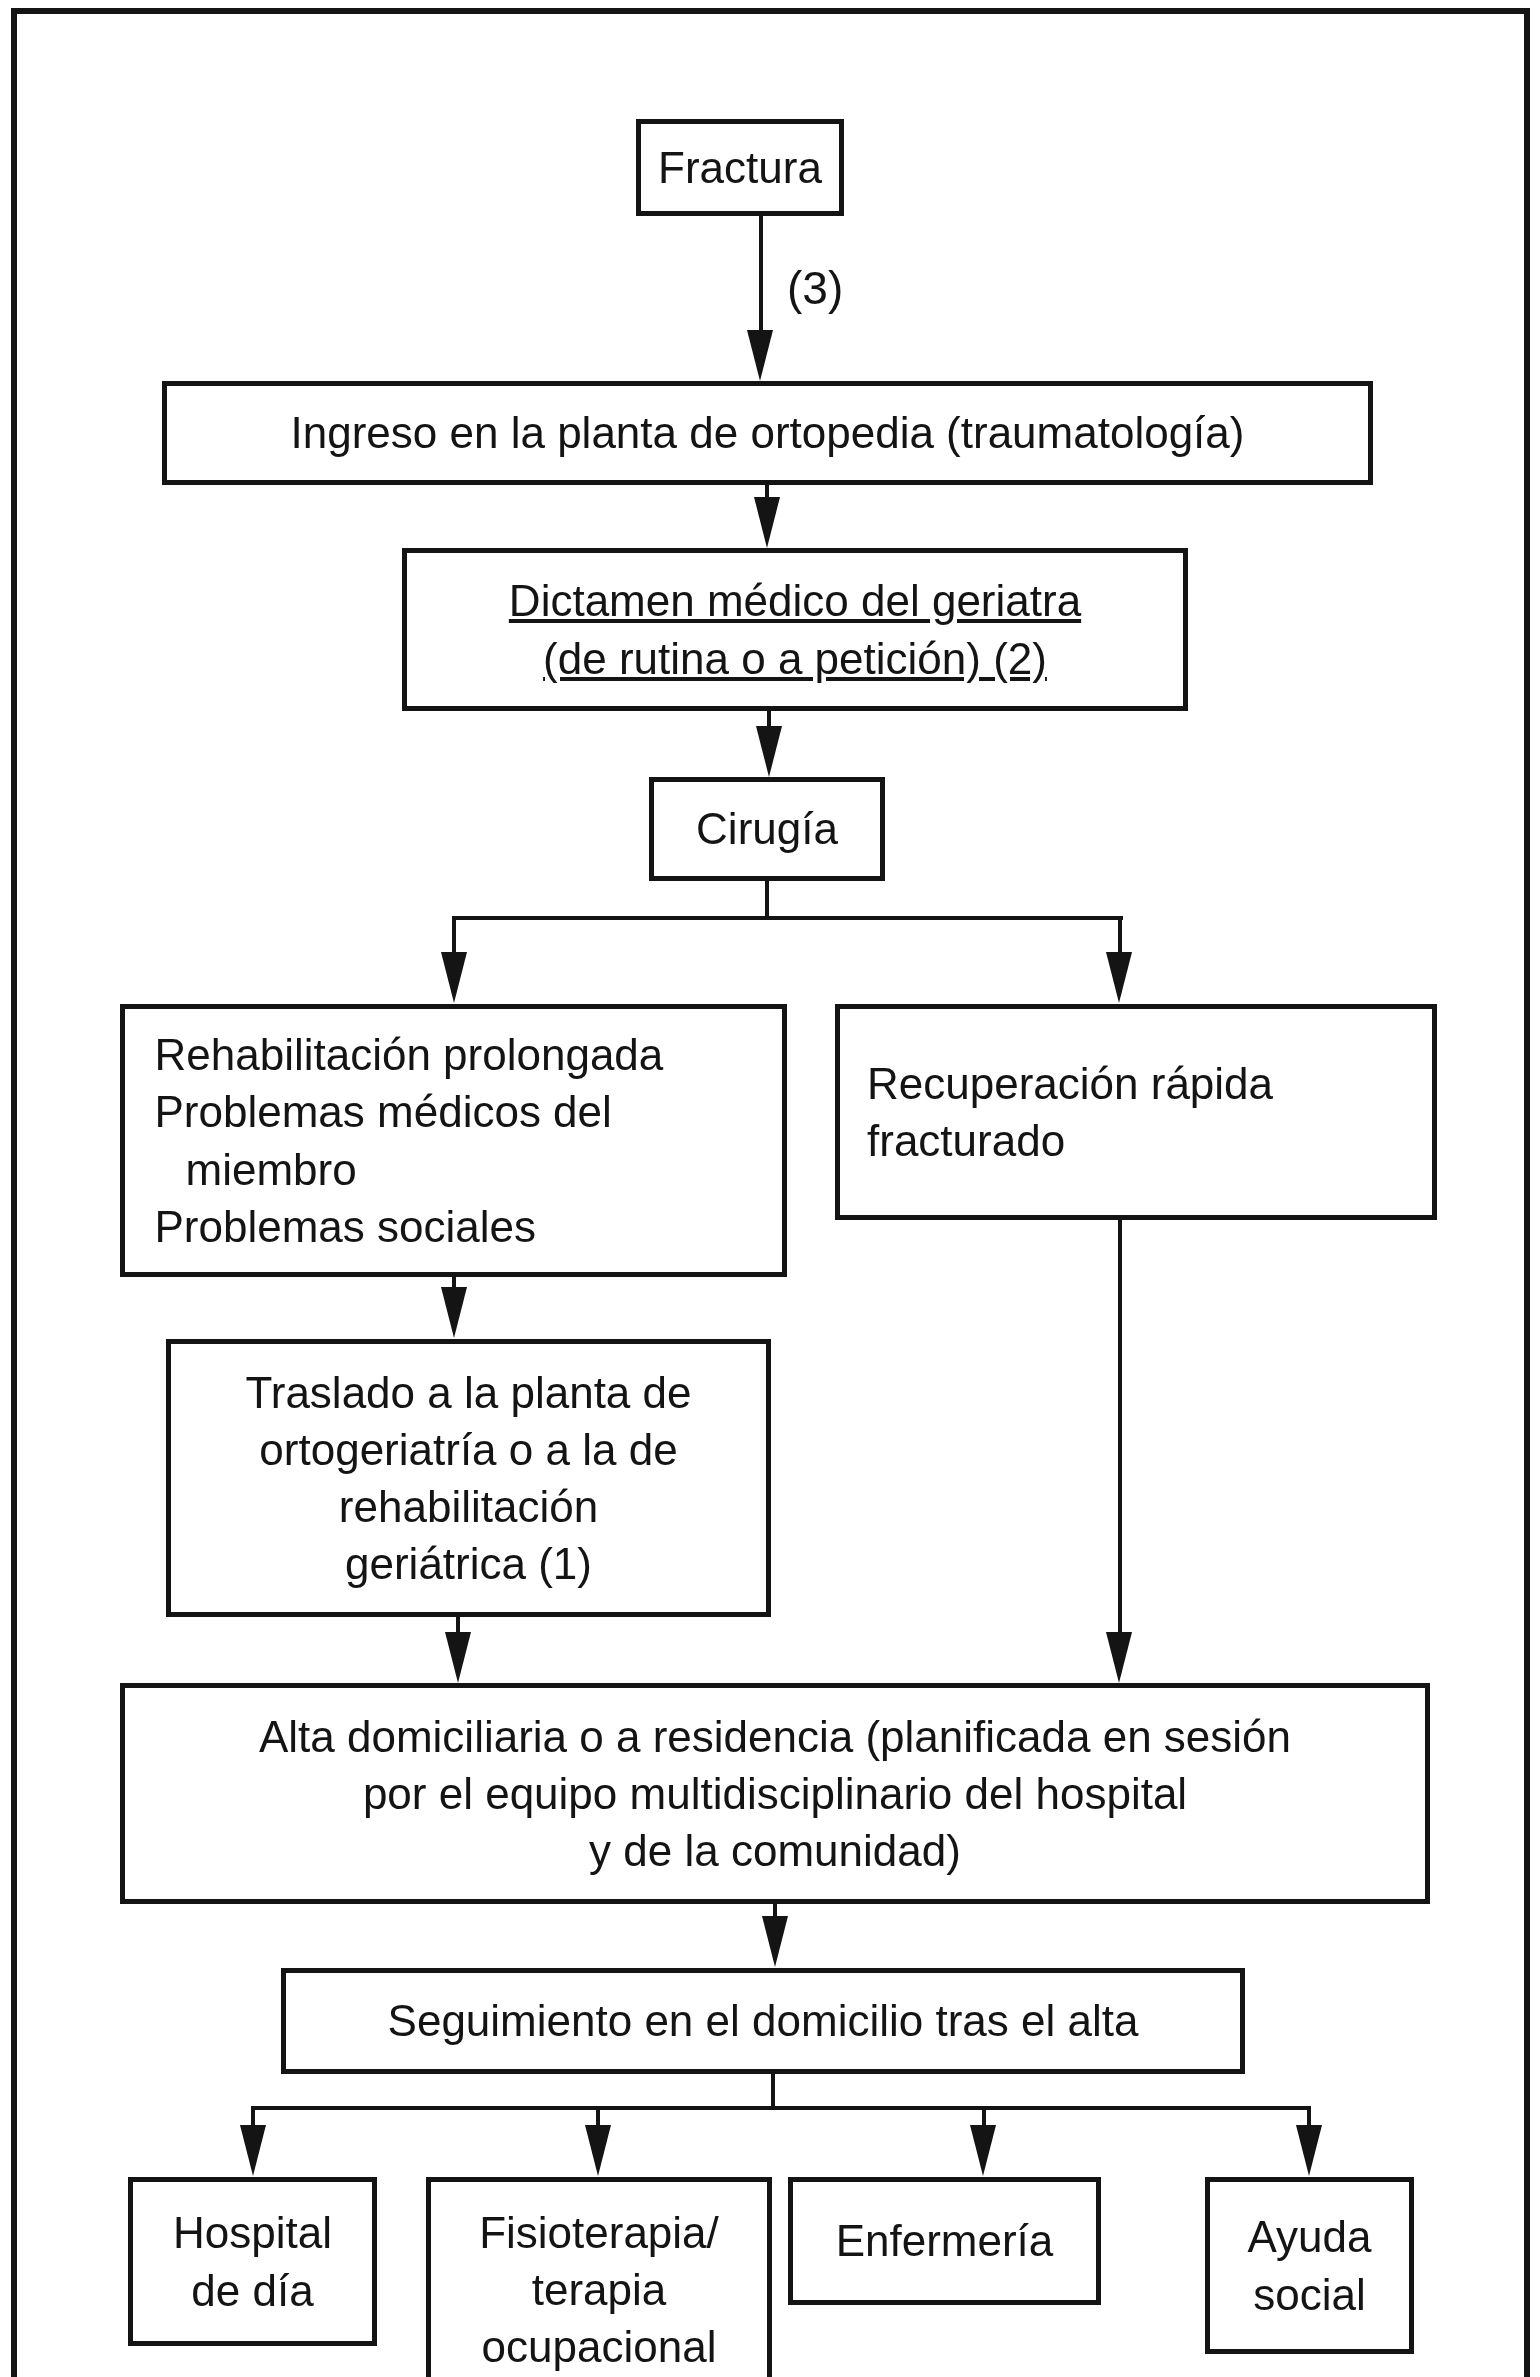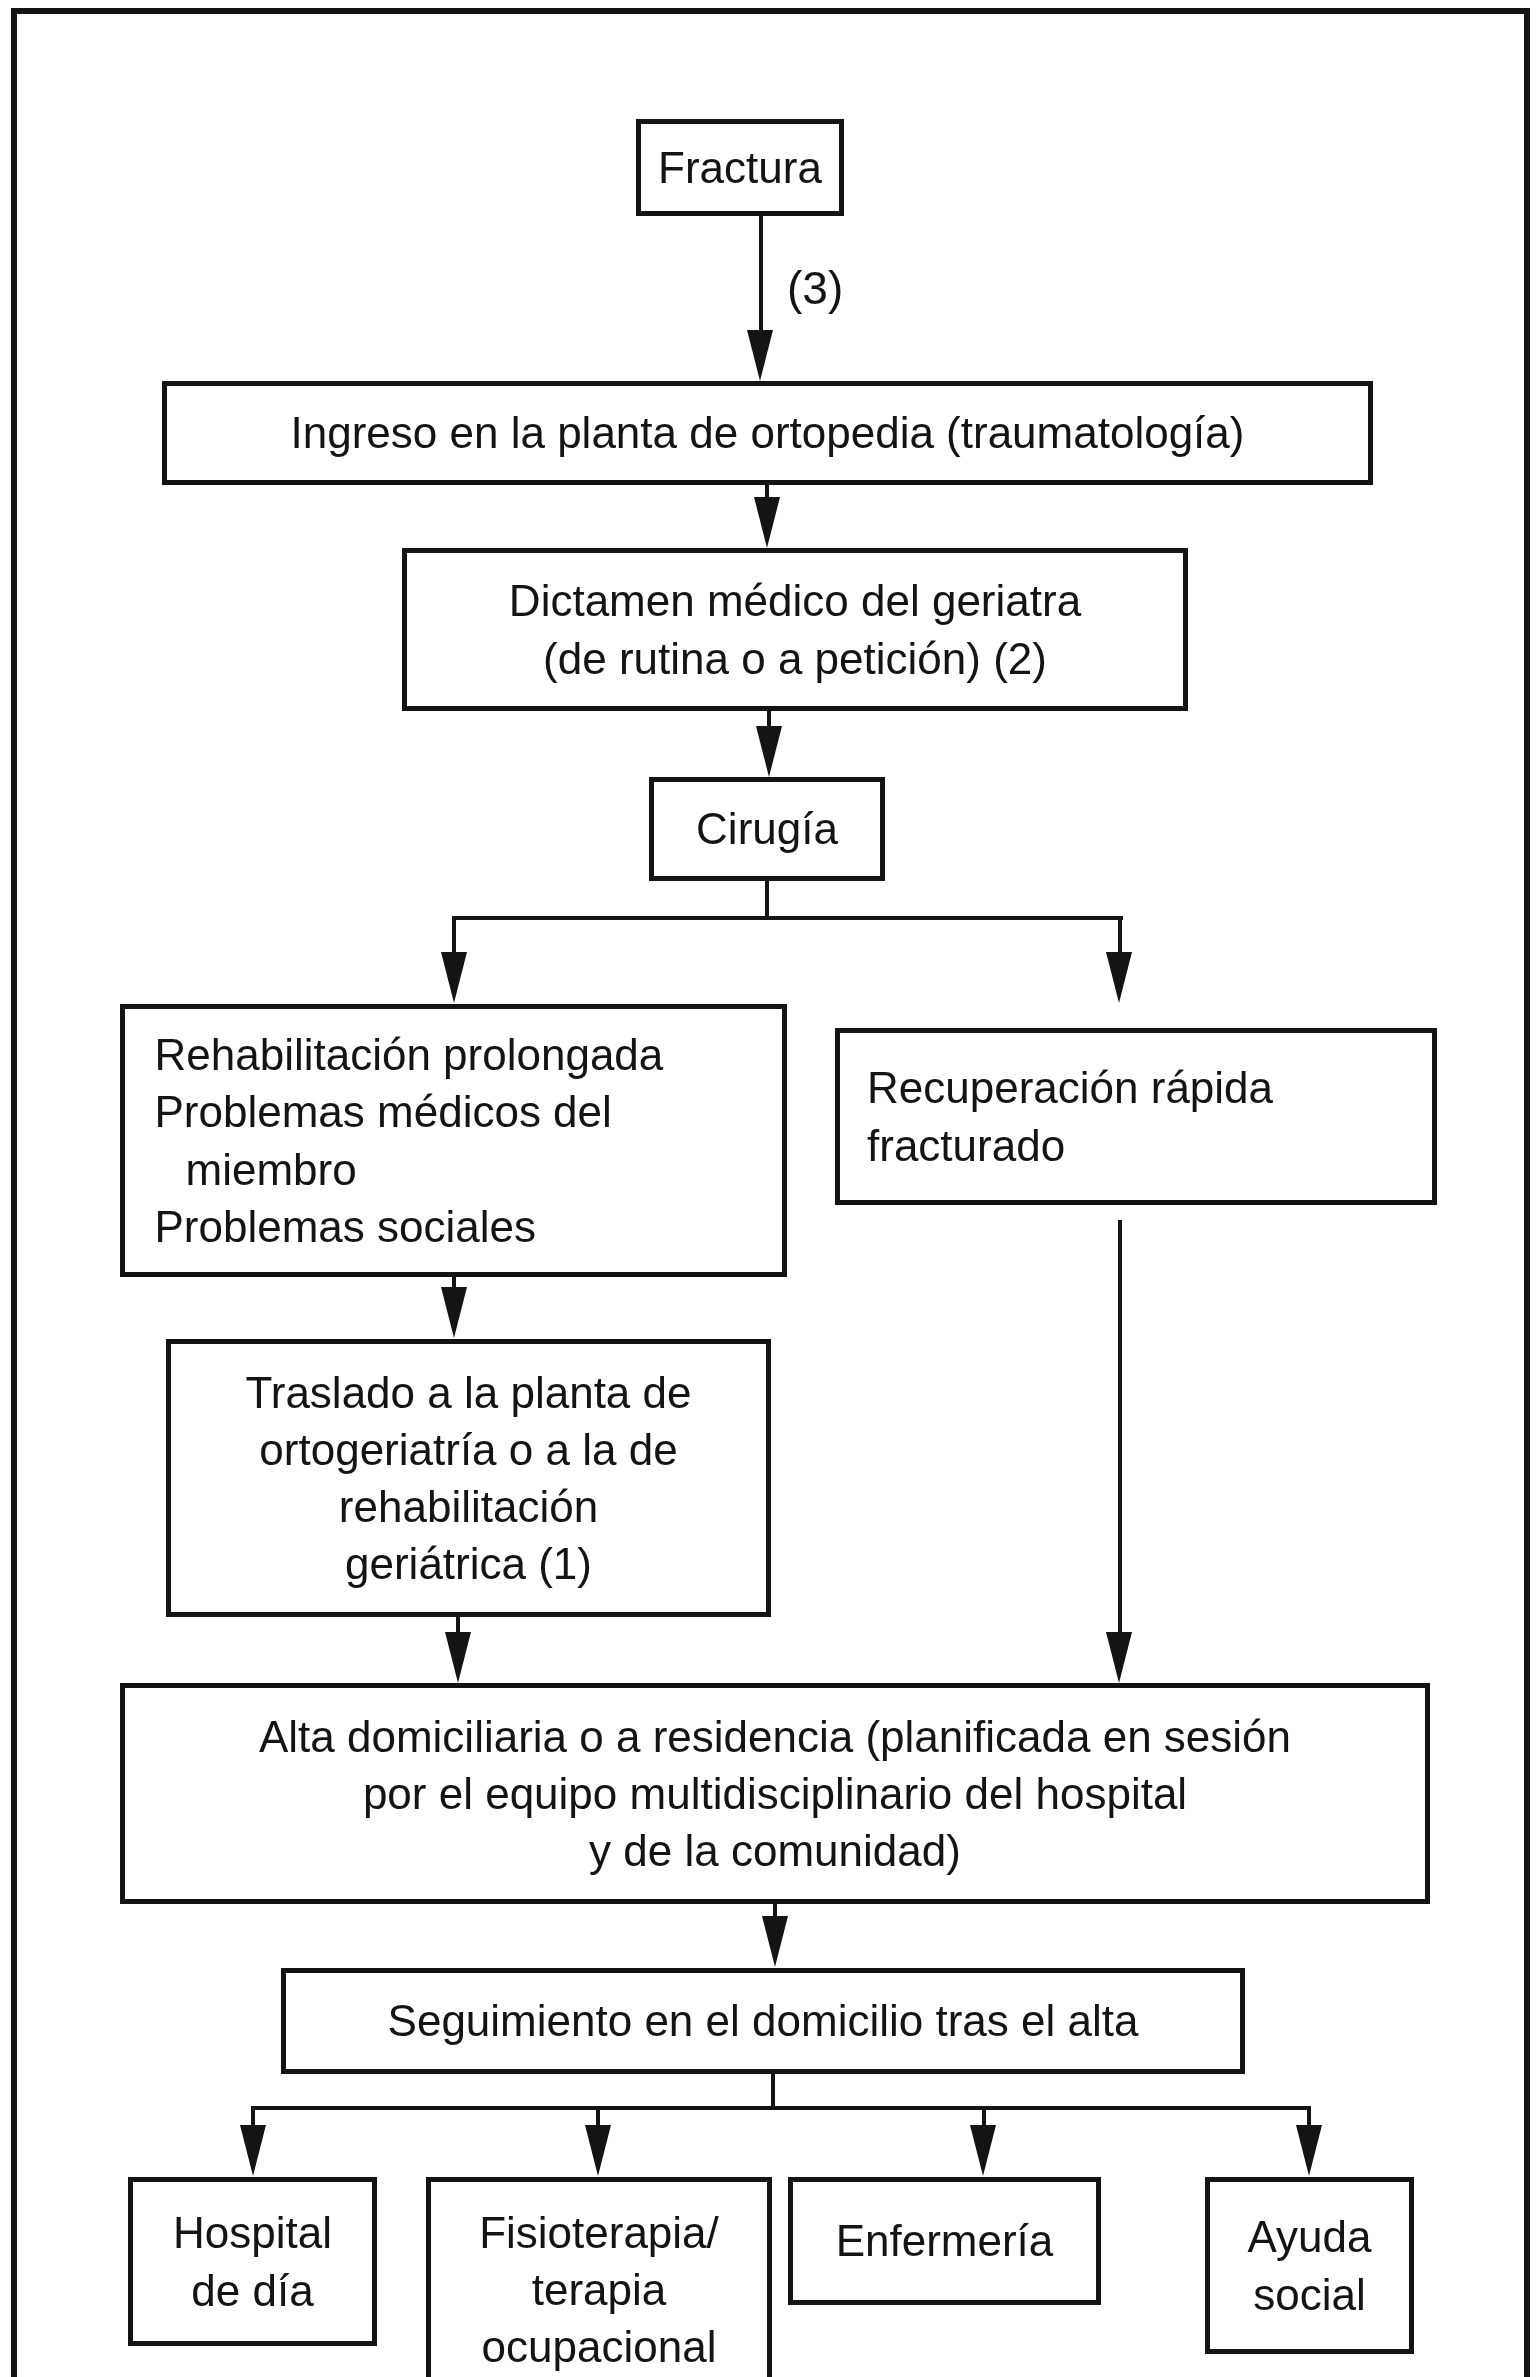--- a/index.html
+++ b/index.html
@@ -52,24 +52,24 @@
   }
   #edge-label-3 {
     position: absolute;
     left: 787px; top: 261px;
     font-size: 46px;
     white-space: nowrap;
   }
   
   #fractura    { left: 636px; top: 119px;  width: 208px;  height: 97px; }
   #ingreso     { left: 162px;  top: 381px;  width: 1211px; height: 104px; }
-  #dictamen    { left: 402px;  top: 548px; width: 786px; height: 163px; }
+  #dictamen    { left: 402px;  top: 548px; width: 786px; height: 163px; text-decoration: underline; }
   #cirugia     { left: 649px; top: 777px; width: 236px;  height: 104px; }
   #rehab       { left: 120px;  top: 1004px; width: 667px; height: 273px; }
-  #recup       { left: 835px; top: 1028px; width: 602px; height: 177px; padding-left: 27px; }
+  #recup       { left: 835px; top: 1004px; width: 602px; height: 216px; padding-left: 27px; }
   #traslado    { left: 166px;  top: 1339px; width: 605px; height: 278px; }
   #alta        { left: 120px;  top: 1683px; width: 1310px; height: 221px; }
   #seguimiento { left: 281px;  top: 1968px; width: 964px; height: 106px; }
   #hospital    { left: 128px;  top: 2177px; width: 249px;  height: 169px; }
   #fisio       { left: 426px;  top: 2177px; width: 346px;  height: 225px; }
   #enfermeria  { left: 788px; top: 2177px; width: 313px;  height: 128px; }
   #ayuda       { left: 1205px; top: 2177px; width: 209px;  height: 177px; }
 </style>
 </head>
 <body>

